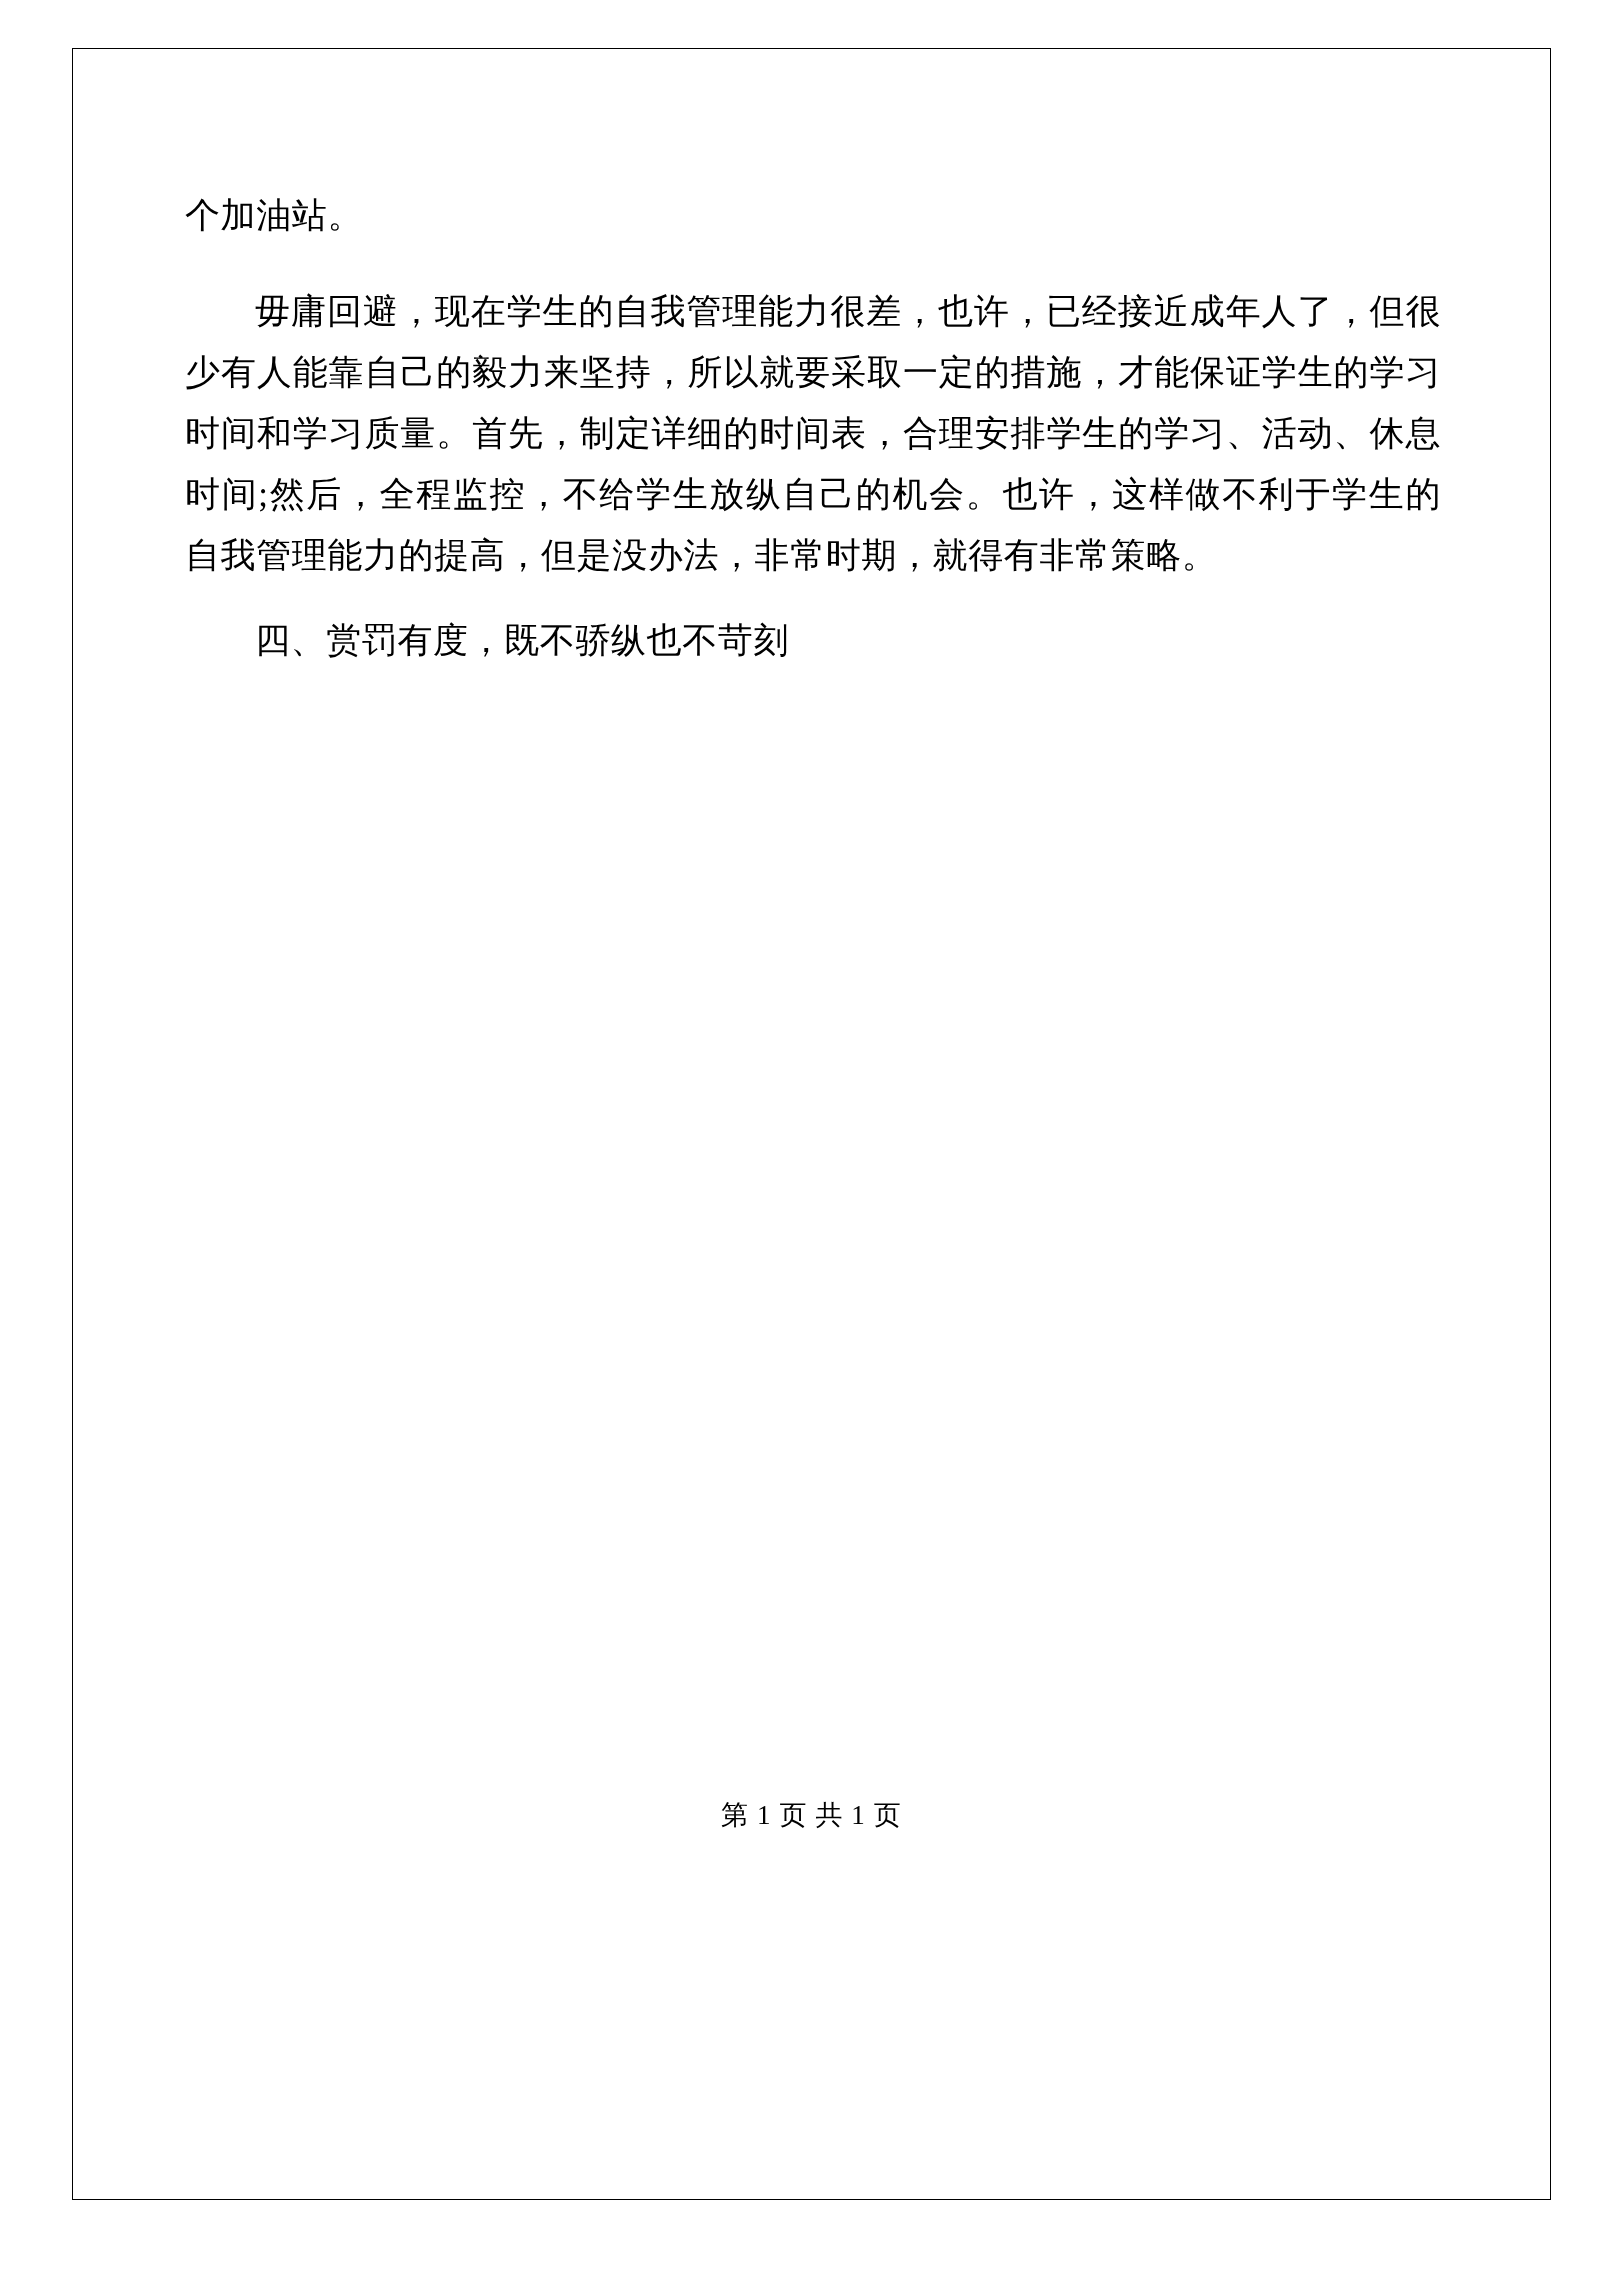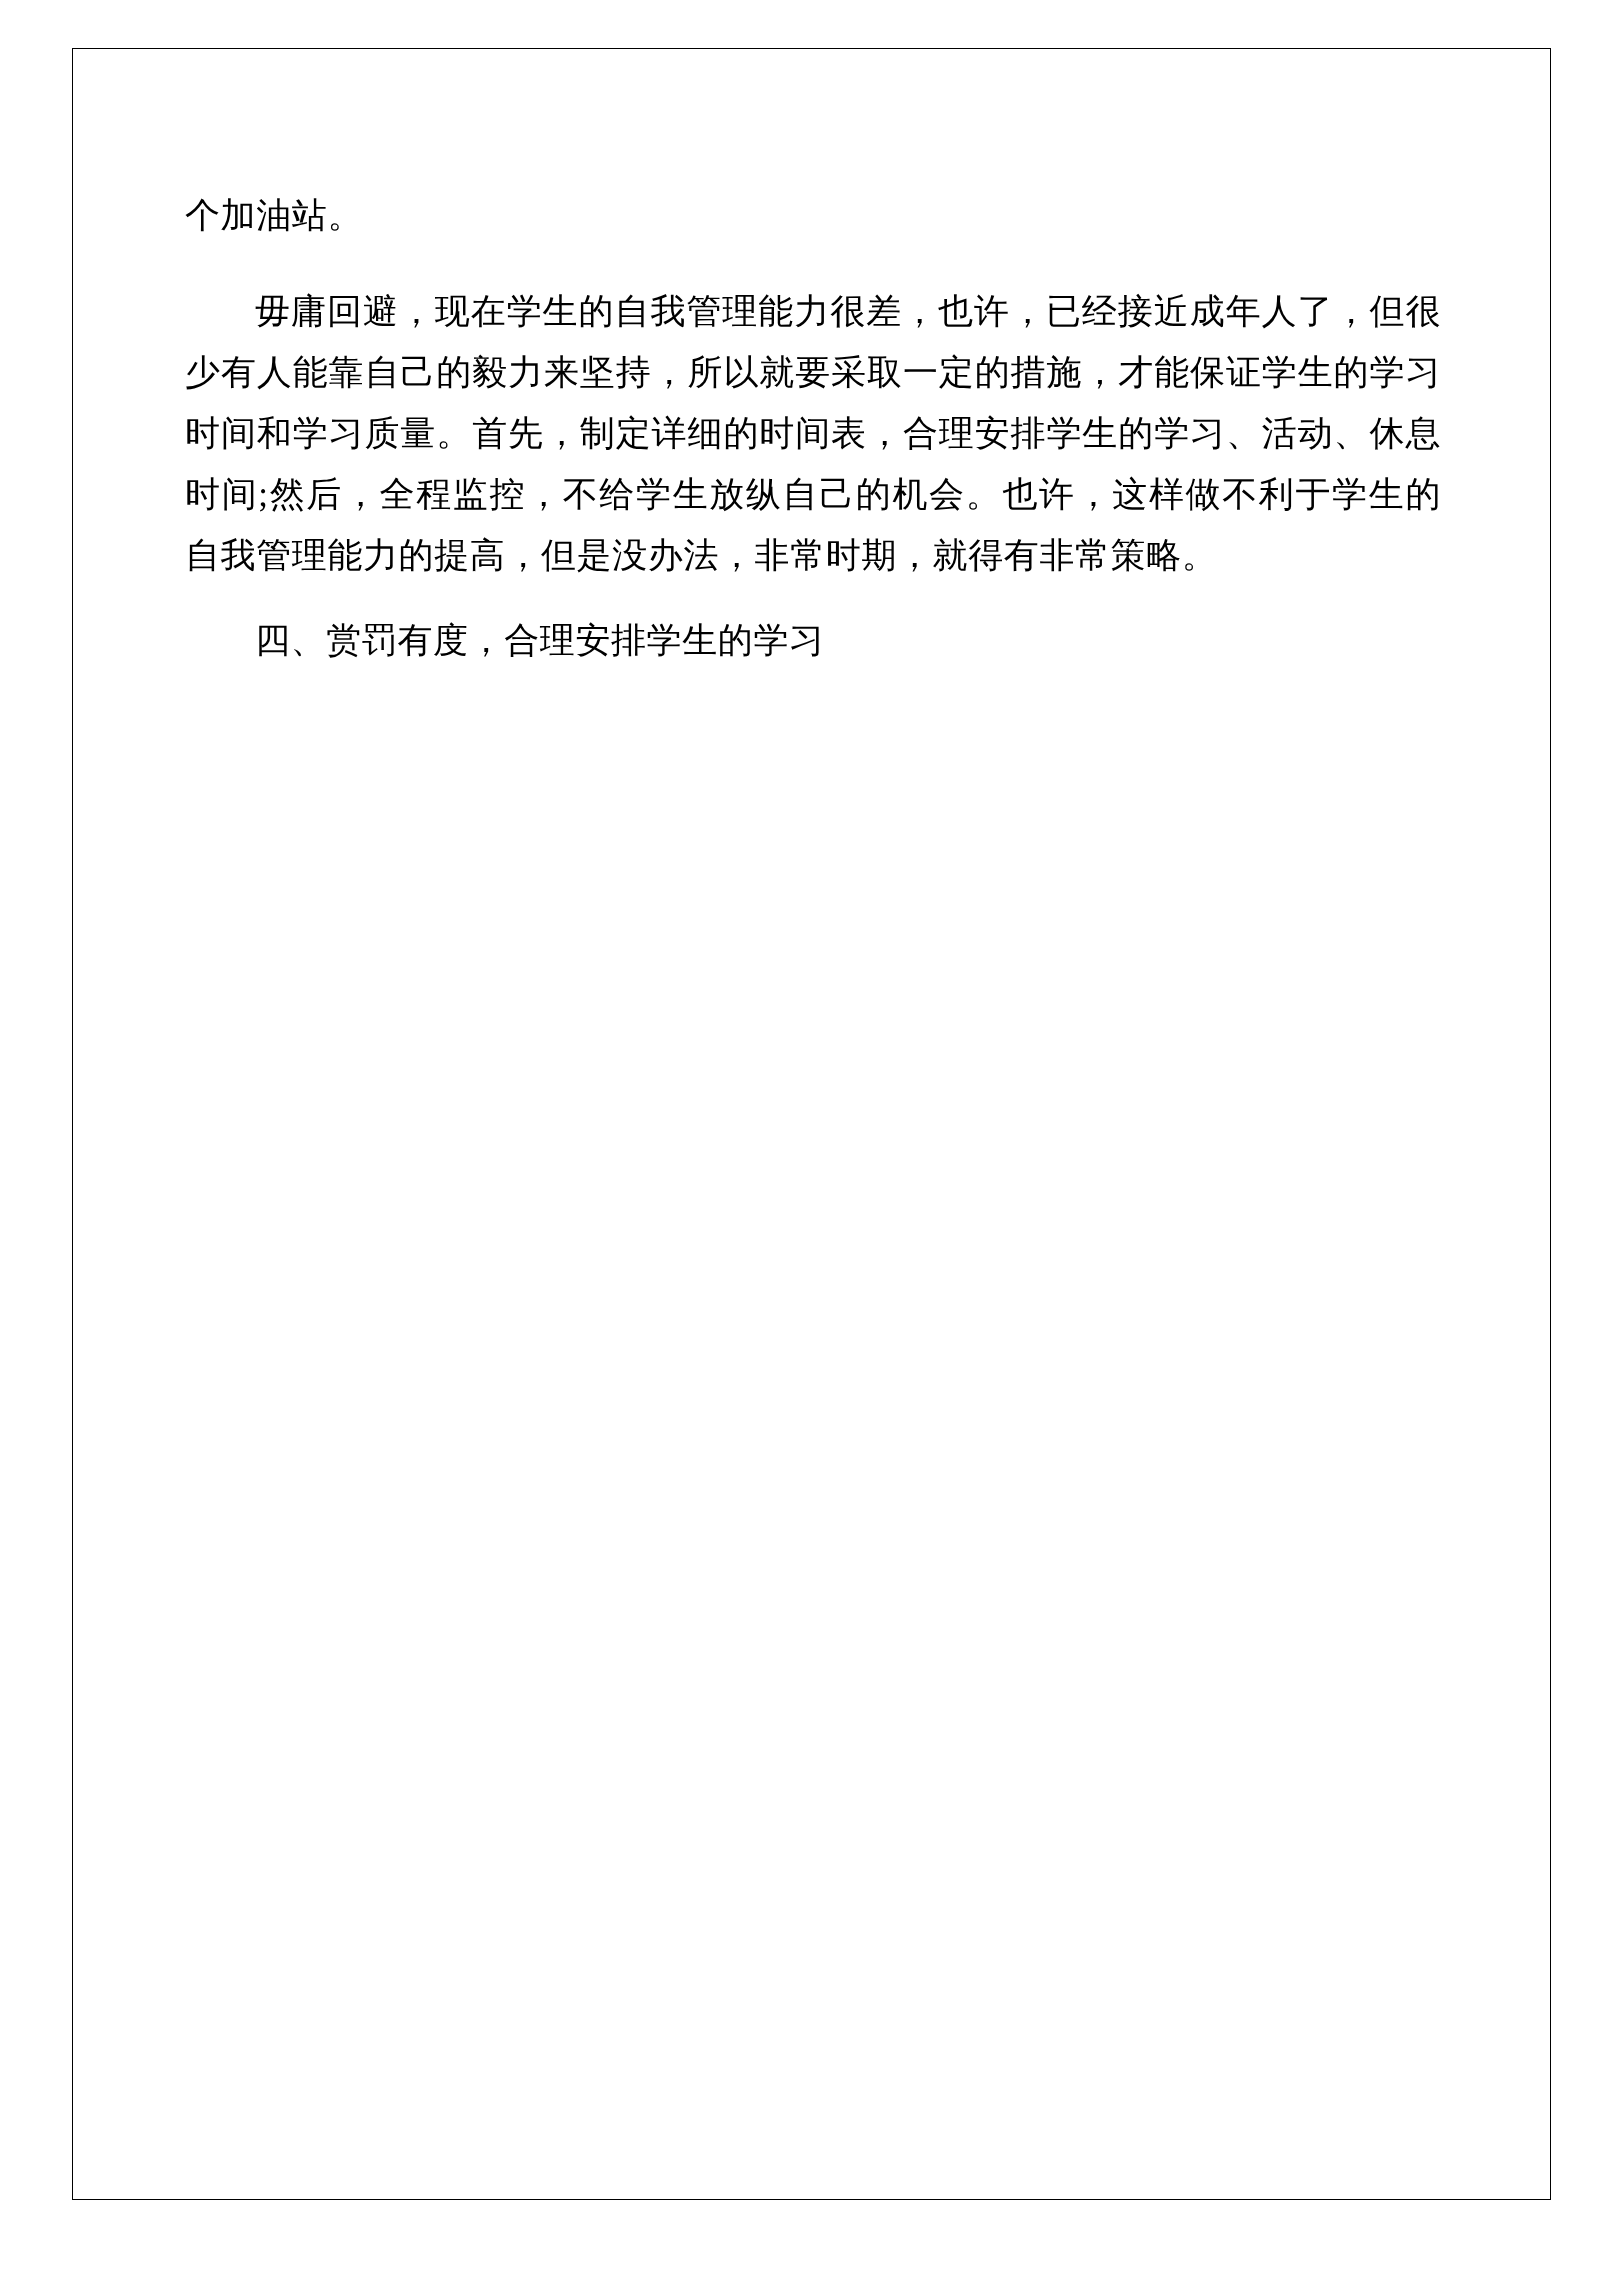--- a/index.html
+++ b/index.html
@@ -66,18 +66,19 @@
 
 <div class="page">
   <div class="page-border"></div>
 
   <div class="content">
     <p class="para">个加油站。</p>
     <div class="spacer-sm"></div>
     <div class="spacer-sm"></div>
     <p class="para indent">毋庸回避，现在学生的自我管理能力很差，也许，已经接近成年人了，但很少有人能靠自己的毅力来坚持，所以就要采取一定的措施，才能保证学生的学习时间和学习质量。首先，制定详细的时间表，合理安排学生的学习、活动、休息时间;然后，全程监控，不给学生放纵自己的机会。也许，这样做不利于学生的自我管理能力的提高，但是没办法，非常时期，就得有非常策略。</p>
     <div class="spacer-sm"></div>
-    <p class="para indent">四、赏罚有度，合理安排学生的学习</p>
+    <p class="para indent">四、赏罚有度，既不骄纵也不苛刻</p>
     <div class="spacer-sm"></div>
   </div>
 
+  <div class="footer">第 1 页  共 1 页</div>
 </div>
 
 
 </body></html>

